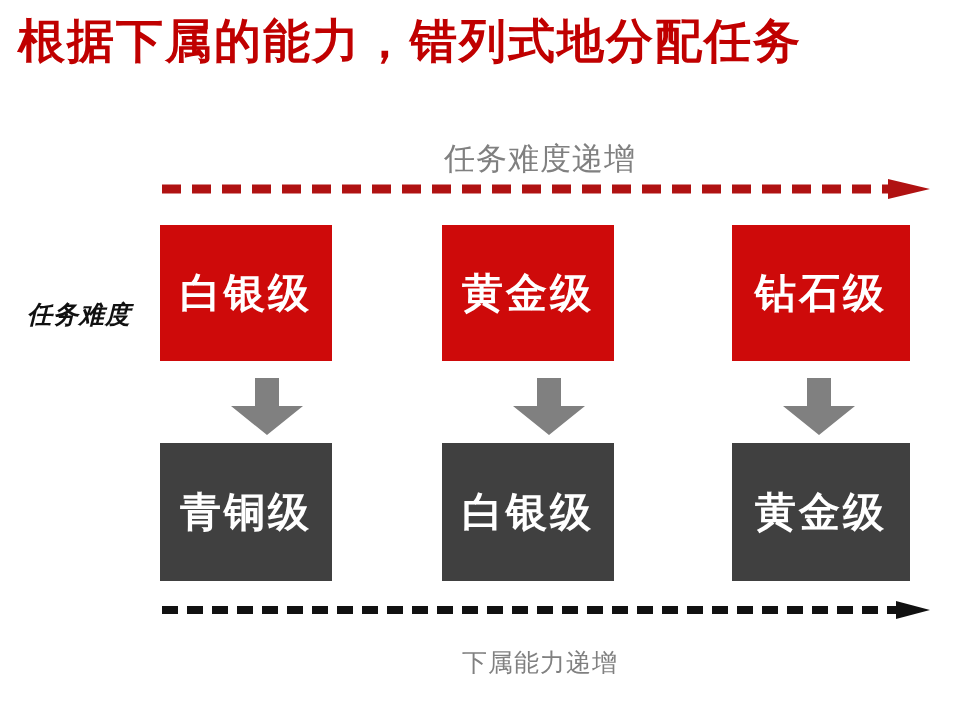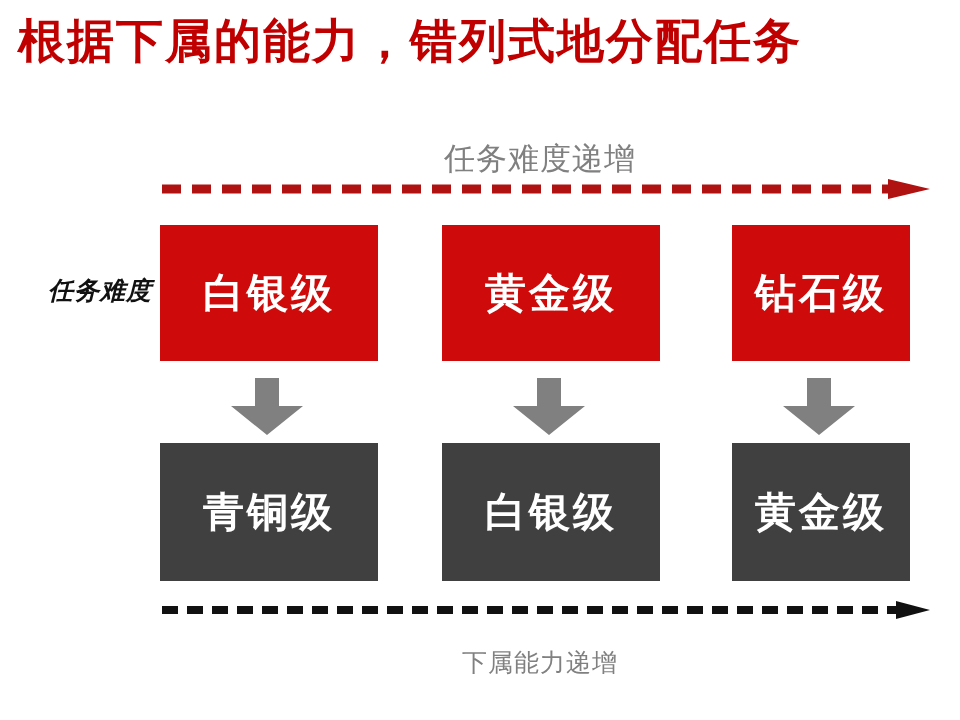--- a/index.html
+++ b/index.html
@@ -78,33 +78,34 @@
   
   .row-label {
     position: absolute;
     left: 6px;
     width: 146px;
     font-size: 25px;
     font-weight: bold;
     font-style: italic;
     color: #111111;
     letter-spacing: 1px;
-    text-align: right;
+    text-align: center;
     white-space: nowrap;
+    margin-top: 24px;
   }
   #row-label-difficulty { top: 274px; }
   #row-label-ability    { top: 496px; }
 
   
   .cell {
     position: absolute;
     display: flex;
     align-items: center;
     justify-content: center;
-    width: 218px;
+    width: 172px;
     height: 136px;
     color: #ffffff;
     font-size: 41px;
     font-weight: bold;
     letter-spacing: 3px;
     white-space: nowrap;
   }
   .cell.red   { background: #CE0A0A; top: 225px; }
   .cell.black { background: #404040; top: 443px; height: 138px; }
 

